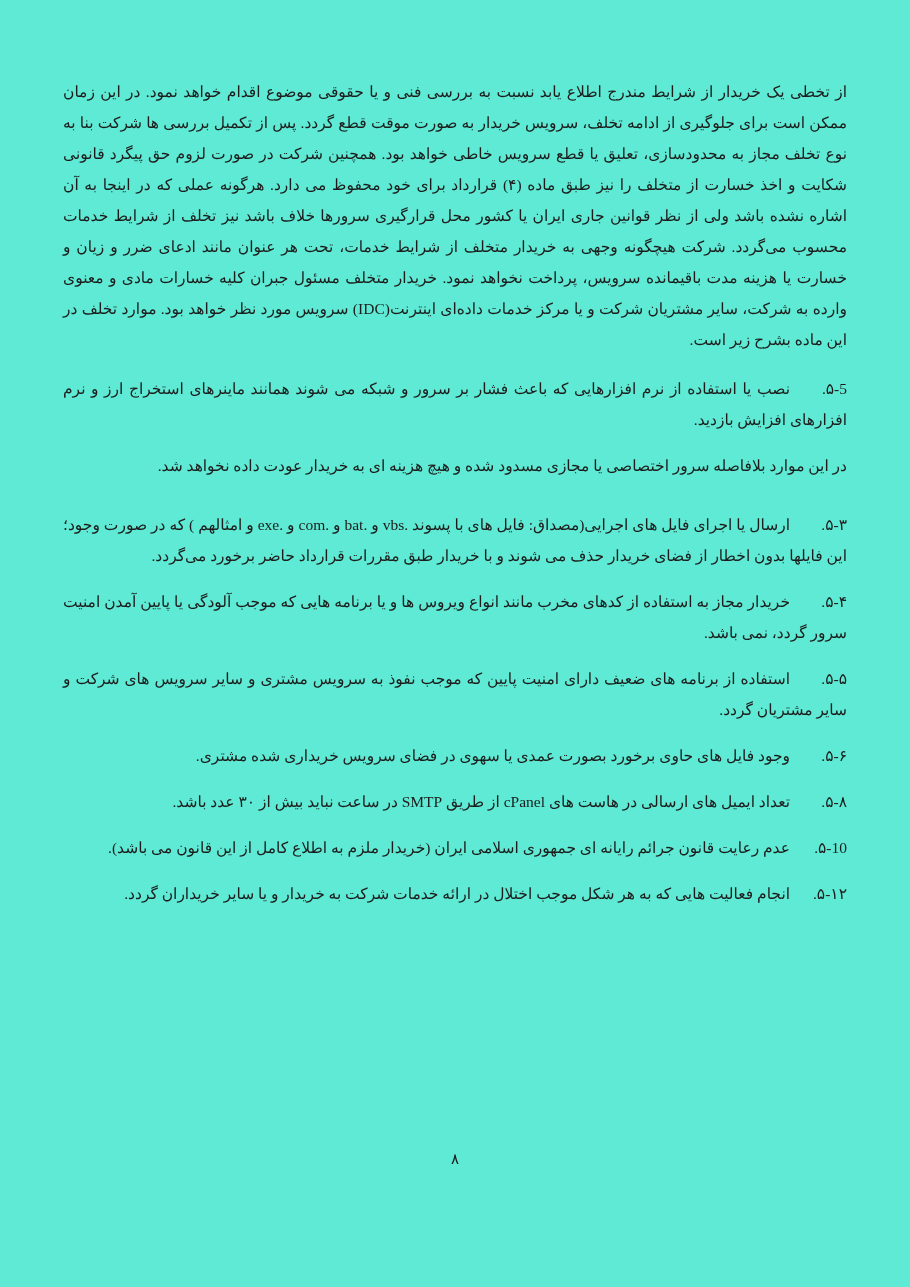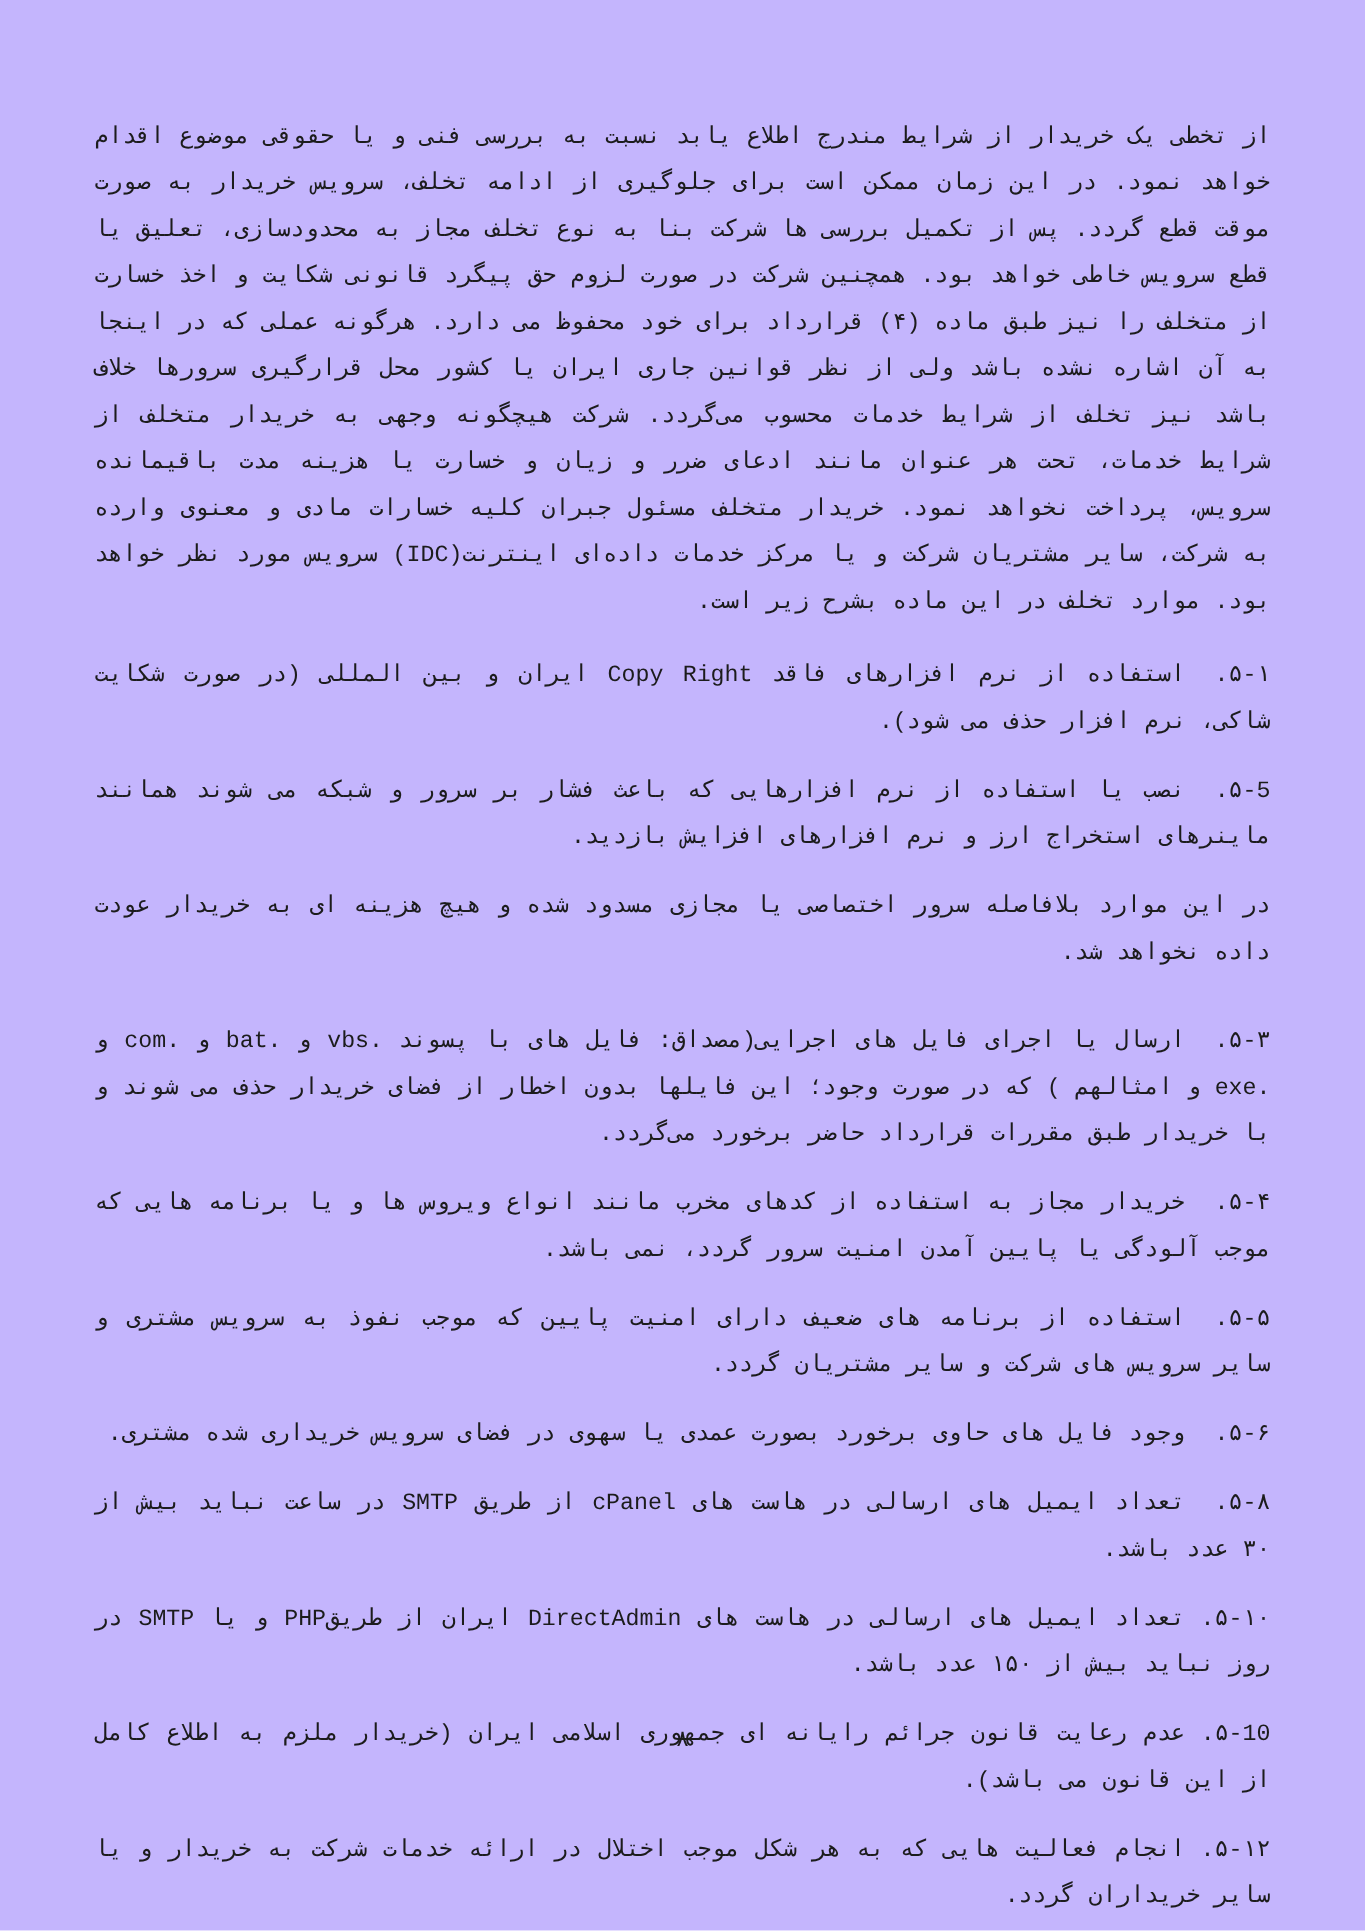--- a/index.html
+++ b/index.html
@@ -1,25 +1,25 @@
 <!DOCTYPE html>
 <html lang="fa" dir="rtl"><head>
 <meta charset="utf-8">
 <style>
   html,body{margin:0;padding:0;background:#ffffff;}
   .page{
     position:relative;
     width:910px;
     height:1287px;
-    background:#c4b5fd;
+    background:#5eead4;
     box-sizing:border-box;
     padding:76px 63px 0 63px;
     direction:rtl;
     unicode-bidi:plaintext;
-    font-family:Liberation Mono, monospace;
+    font-family:Liberation Serif, serif;
     font-size:15.5px;
     color:#1c1c1c;
     overflow:hidden;
   }
   p{margin:0;}
   .intro{
     text-align:justify;
     line-height:31px;
     margin-bottom:18px;
   }
@@ -48,39 +48,37 @@
     color:#1c1c1c;
   }
 </style>
 </head>
 <body>
 
 <div class="page">
 
   <p class="intro">از تخطی یک خریدار از شرایط مندرج اطلاع یابد نسبت به بررسی فنی و یا حقوقی موضوع اقدام خواهد نمود. در این زمان ممکن است برای جلوگیری از ادامه تخلف، سرویس خریدار به صورت موقت قطع گردد. پس از تکمیل بررسی ها شرکت بنا به نوع تخلف مجاز به محدودسازی، تعلیق یا قطع سرویس خاطی خواهد بود. همچنین شرکت در صورت لزوم حق پیگرد قانونی شکایت و اخذ خسارت از متخلف را نیز طبق ماده (۴) قرارداد برای خود محفوظ می دارد. هرگونه عملی که در اینجا به آن اشاره نشده باشد ولی از نظر قوانین جاری ایران یا کشور محل قرارگیری سرورها خلاف باشد نیز تخلف از شرایط خدمات محسوب می‌گردد. شرکت هیچگونه وجهی به خریدار متخلف از شرایط خدمات، تحت هر عنوان مانند ادعای ضرر و زیان و خسارت یا هزینه مدت باقیمانده سرویس، پرداخت نخواهد نمود. خریدار متخلف مسئول جبران کلیه خسارات مادی و معنوی وارده به شرکت، سایر مشتریان شرکت و یا مرکز خدمات داده‌ای اینترنت(IDC) سرویس مورد نظر خواهد بود. موارد تخلف در این ماده بشرح زیر است.</p>
 
-  <p class="item"><span class="num">۵-۱.</span><span>استفاده از نرم افزارهای فاقد Copy Right ایران و بین المللی (در صورت شکایت شاکی، نرم افزار حذف می شود).</span></p>
 
   <p class="item"><span class="num">۵-5.</span><span>نصب یا استفاده از نرم افزارهایی که باعث فشار بر سرور و شبکه می شوند همانند ماینرهای استخراج ارز و نرم افزارهای افزایش بازدید.</span></p>
 
   <p class="note">در این موارد بلافاصله سرور اختصاصی یا مجازی مسدود شده و هیچ هزینه ای به خریدار عودت داده نخواهد شد.</p>
 
   <p class="item"><span class="num">۵-۳.</span><span>ارسال یا اجرای فایل های اجرایی(مصداق: فایل های با پسوند .vbs و .bat و .com و .exe و امثالهم ) که در صورت وجود؛ این فایلها بدون اخطار از فضای خریدار حذف می شوند و با خریدار طبق مقررات قرارداد حاضر برخورد می‌گردد.</span></p>
 
   <p class="item"><span class="num">۵-۴.</span><span>خریدار مجاز به استفاده از کدهای مخرب مانند انواع ویروس ها و یا برنامه هایی که موجب آلودگی یا پایین آمدن امنیت سرور گردد، نمی باشد.</span></p>
 
   <p class="item"><span class="num">۵-۵.</span><span>استفاده از برنامه های ضعیف دارای امنیت پایین که موجب نفوذ به سرویس مشتری و سایر سرویس های شرکت و سایر مشتریان گردد.</span></p>
 
   <p class="item"><span class="num">۵-۶.</span><span>وجود فایل های حاوی برخورد بصورت عمدی یا سهوی در فضای سرویس خریداری شده مشتری.</span></p>
 
 
   <p class="item"><span class="num">۵-۸.</span><span>تعداد ایمیل های ارسالی در هاست های cPanel از طریق SMTP در ساعت نباید بیش از ۳۰ عدد باشد.</span></p>
 
 
-  <p class="item"><span class="num">۵-۱۰.</span><span>تعداد ایمیل های ارسالی در هاست های DirectAdmin ایران از طریقPHP و یا SMTP در روز نباید بیش از ۱۵۰ عدد باشد.</span></p>
 
   <p class="item"><span class="num">۵-10.</span><span>عدم رعایت قانون جرائم رایانه ای جمهوری اسلامی ایران (خریدار ملزم به اطلاع کامل از این قانون می باشد).</span></p>
 
   <p class="item"><span class="num">۵-۱۲.</span><span>انجام فعالیت هایی که به هر شکل موجب اختلال در ارائه خدمات شرکت به خریدار و یا سایر خریداران گردد.</span></p>
 
   <div class="pageno">۸</div>
 
 </div>
 
 </body></html>

